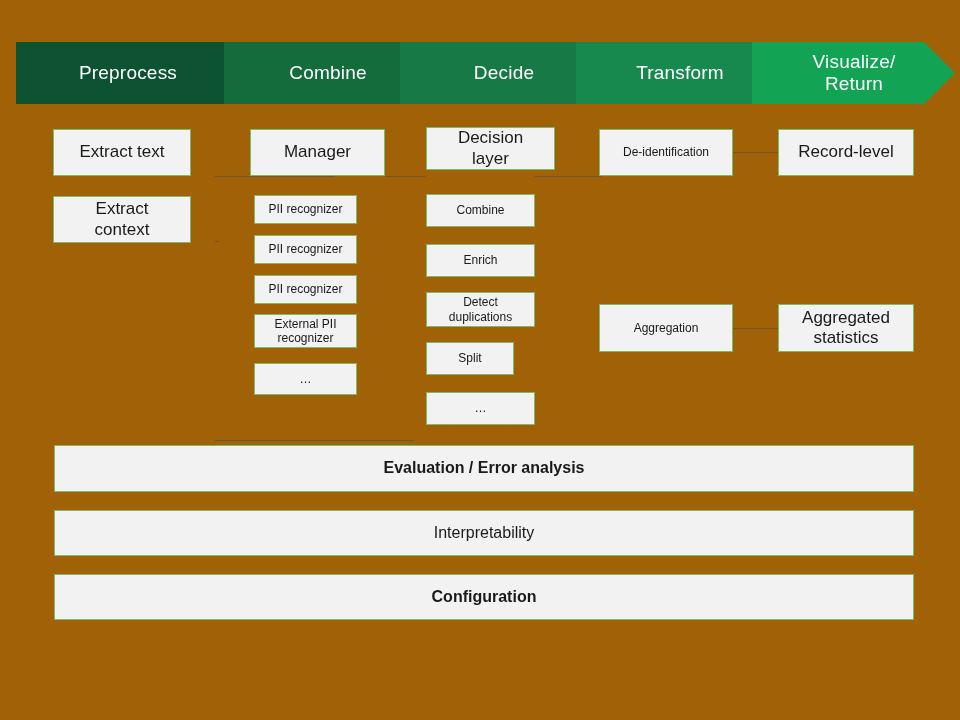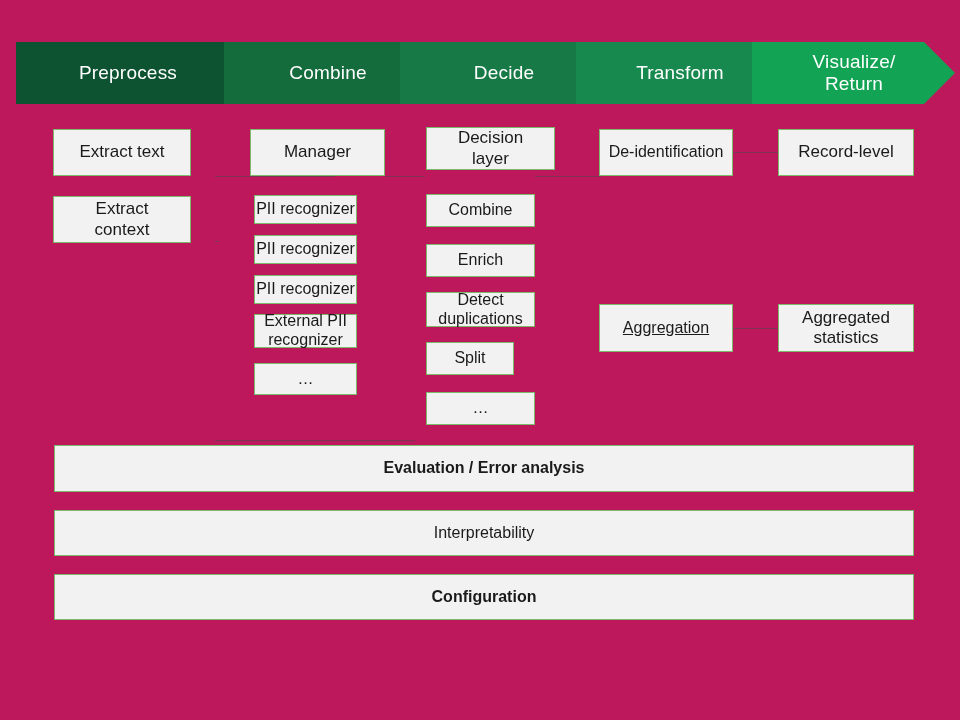--- a/index.html
+++ b/index.html
@@ -7,21 +7,21 @@
     padding: 0;
     background: #000000;
   }
   body {
     font-family: "Liberation Sans", sans-serif;
   }
   #canvas {
     position: relative;
     width: 960px;
     height: 720px;
-    background: #be185d;
+    background: #a16207;
     overflow: hidden;
   }
 
   
   #pipeline-banner {
     position: absolute;
     left: 16px;
     top: 42px;
     width: 939px;
     height: 62px;
@@ -53,21 +53,21 @@
     box-sizing: border-box;
     display: flex;
     align-items: center;
     justify-content: center;
     text-align: center;
     color: #1a1a1a;
     line-height: 1.18;
     white-space: pre-line;
   }
   .node.big   { font-size: 17px; }
-  .node.small { font-size: 16px; }
+  .node.small { font-size: 12px; }
   .node.bar   { font-size: 16px; }
 
   
   .connector {
     position: absolute;
     background: #4a4a4a;
     opacity: 0.55;
   }
 </style>
 </head>
@@ -125,21 +125,21 @@
   <div class="node big" style="left:426px; top:127px; width:129px; height:43px;">Decision
 layer</div>
   <div class="node small" style="left:426px; top:194px; width:109px; height:33px;">Combine</div>
   <div class="node small" style="left:426px; top:244px; width:109px; height:33px;">Enrich</div>
   <div class="node small" style="left:426px; top:292px; width:109px; height:35px;">Detect
 duplications</div>
   <div class="node small" style="left:426px; top:342px; width:88px; height:33px;">Split</div>
   <div class="node small" style="left:426px; top:392px; width:109px; height:33px;">…</div>
 
   <div class="node small" style="left:599px; top:129px; width:134px; height:47px;">De-identification</div>
-  <div class="node small" style="left:599px; top:304px; width:134px; height:48px;text-decoration:underline;">Aggregation</div>
+  <div class="node small" style="left:599px; top:304px; width:134px; height:48px;">Aggregation</div>
 
   <div class="node big" style="left:778px; top:129px; width:136px; height:47px;">Record-level</div>
   <div class="node big" style="left:778px; top:304px; width:136px; height:48px;">Aggregated
 statistics</div>
 
   <div class="node bar" style="left:54px; top:445px; width:860px; height:47px;font-weight:bold;">Evaluation / Error analysis</div>
   <div class="node bar" style="left:54px; top:510px; width:860px; height:46px;">Interpretability</div>
   <div class="node bar" style="left:54px; top:574px; width:860px; height:46px;font-weight:bold;">Configuration</div>
 
 </div>

